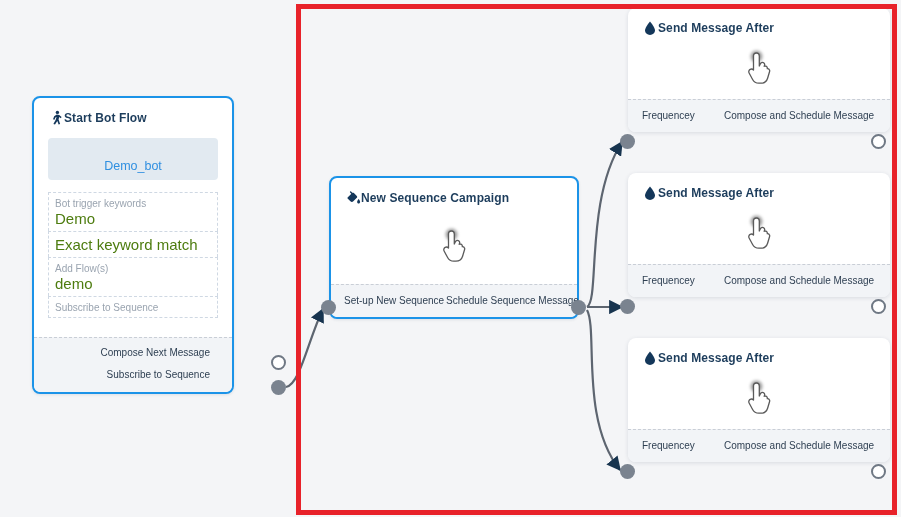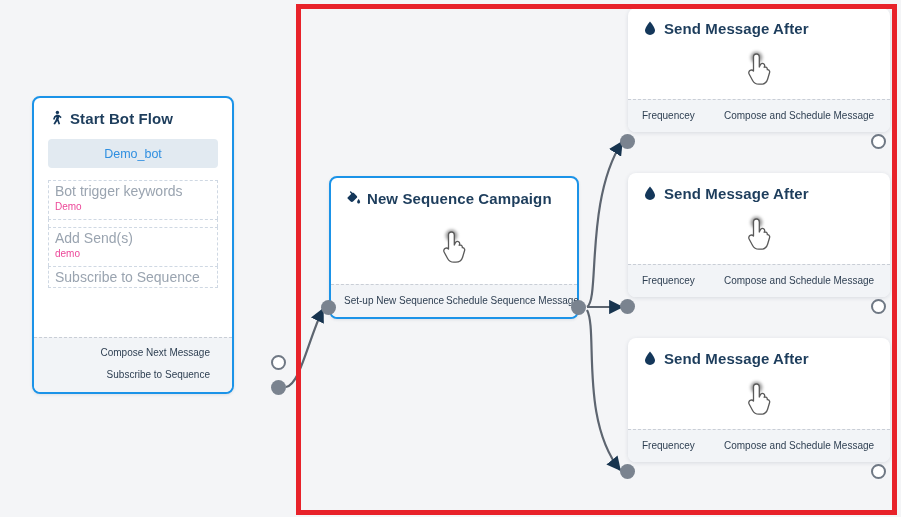--- a/index.html
+++ b/index.html
@@ -57,24 +57,24 @@
     border: 2px solid #1b93e8;
     box-shadow: 0 1px 3px rgba(20,40,70,.10);
   }
   .node.plain {
     border: none;
     box-shadow: 0 1px 4px rgba(30,50,80,.13);
   }
 
   .node-head {
     display: flex;
-    gap: 6px;
+    align-items: center;
     padding: 12px 14px 6px 14px;
     color: #1d3d5c;
-    font-size: 15px;
+    font-size: 12px;
     font-weight: bold;
     letter-spacing: .1px;
   }
   .node-head .ttl { white-space: nowrap; }
 
   .node-icon {
     width: 16px;
     height: 16px;
     flex: 0 0 16px;
     display: inline-block;
@@ -147,37 +147,37 @@
   #node-start { left: 32px; top: 96px; width: 202px; height: 298px; }
   #node-start .node-body-fields { padding: 2px 14px 0 14px; }
 
   .bot-chip {
     margin: 6px 14px 10px 14px;
     background: #e2eaf1;
     border-radius: 4px;
     color: #2f8fe0;
     font-size: 12.5px;
     text-align: center;
-    padding: 8px 0 7px 0;
+    padding: 21px 0 7px 0;
   }
 
   .field {
     border: 1px dashed #cfd8e3;
     border-bottom: none;
     padding: 4px 6px 3px 6px;
   }
   .field:last-of-type { border-bottom: 1px dashed #cfd8e3; }
   .field .f-label {
-    font-size: 14px;
+    font-size: 10px;
     color: #9aa4b0;
     line-height: 13px;
   }
   .field .f-value {
-    font-size: 10px;
-    color: #ec4899;
+    font-size: 15px;
+    color: #4d7c0f;
     line-height: 17px;
     padding-bottom: 1px;
   }
 
   #node-start .node-foot {
     position: absolute;
     left: 0; right: 0; bottom: 0;
     height: 54px;
     border-top: 1px dashed #c9ced6;
   }
@@ -243,23 +243,24 @@
     </div>
 
     <div class="bot-chip">Demo_bot</div>
 
     <div class="node-body-fields">
       <div class="field">
         <div class="f-label">Bot trigger keywords</div>
         <div class="f-value">Demo</div>
       </div>
       <div class="field">
+        <div class="f-value">Exact keyword match</div>
       </div>
       <div class="field">
-        <div class="f-label">Add Send(s)</div>
+        <div class="f-label">Add Flow(s)</div>
         <div class="f-value">demo</div>
       </div>
       <div class="field">
         <div class="f-label">Subscribe to Sequence</div>
       </div>
     </div>
 
     <div class="node-foot">
       <div class="port-label" id="start-foot-lbl-1">Compose Next Message</div>
       <div class="port-label" id="start-foot-lbl-2">Subscribe to Sequence</div>

